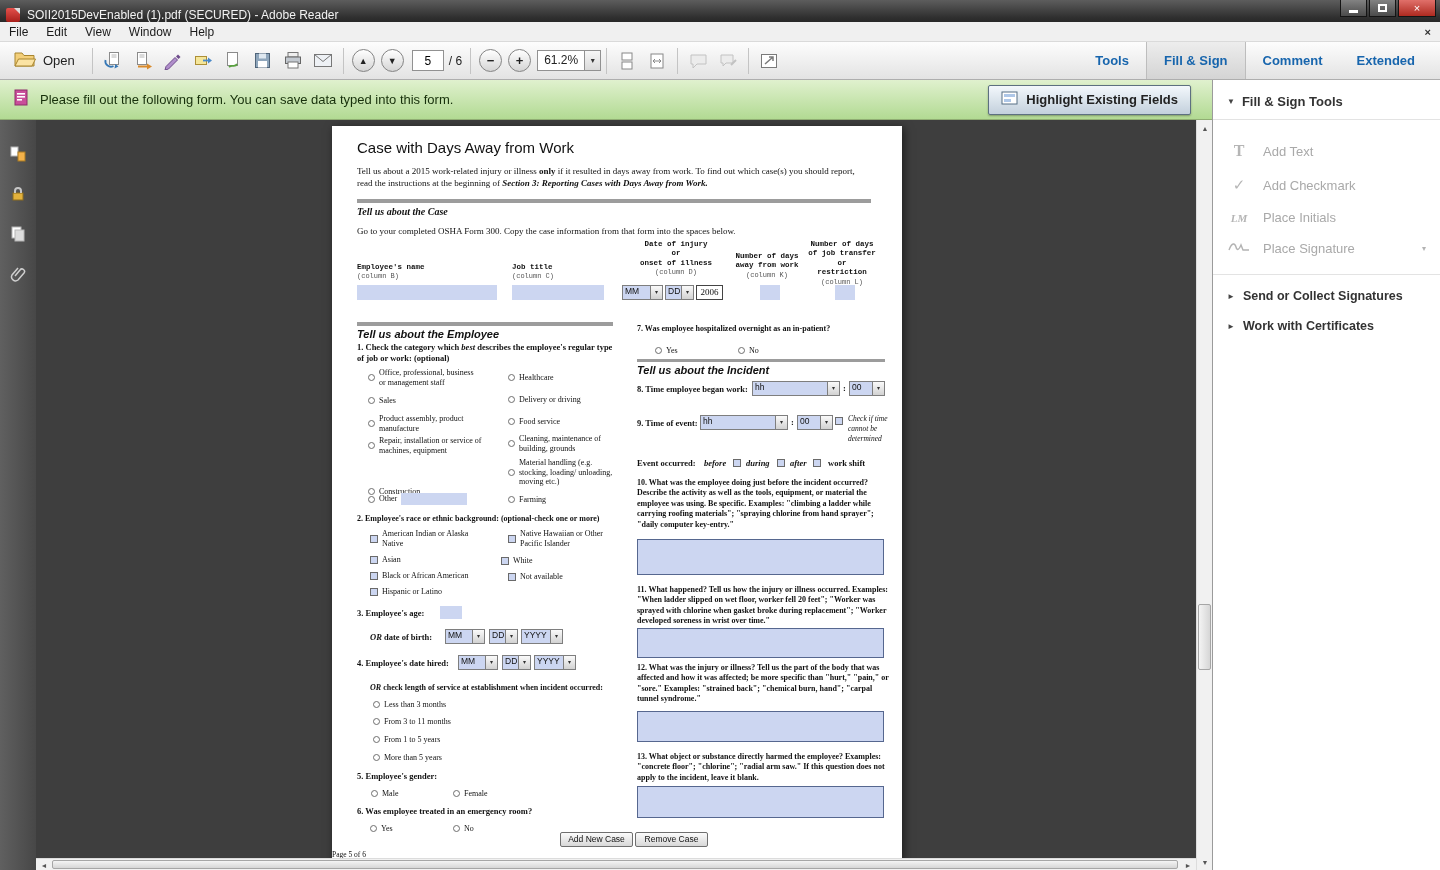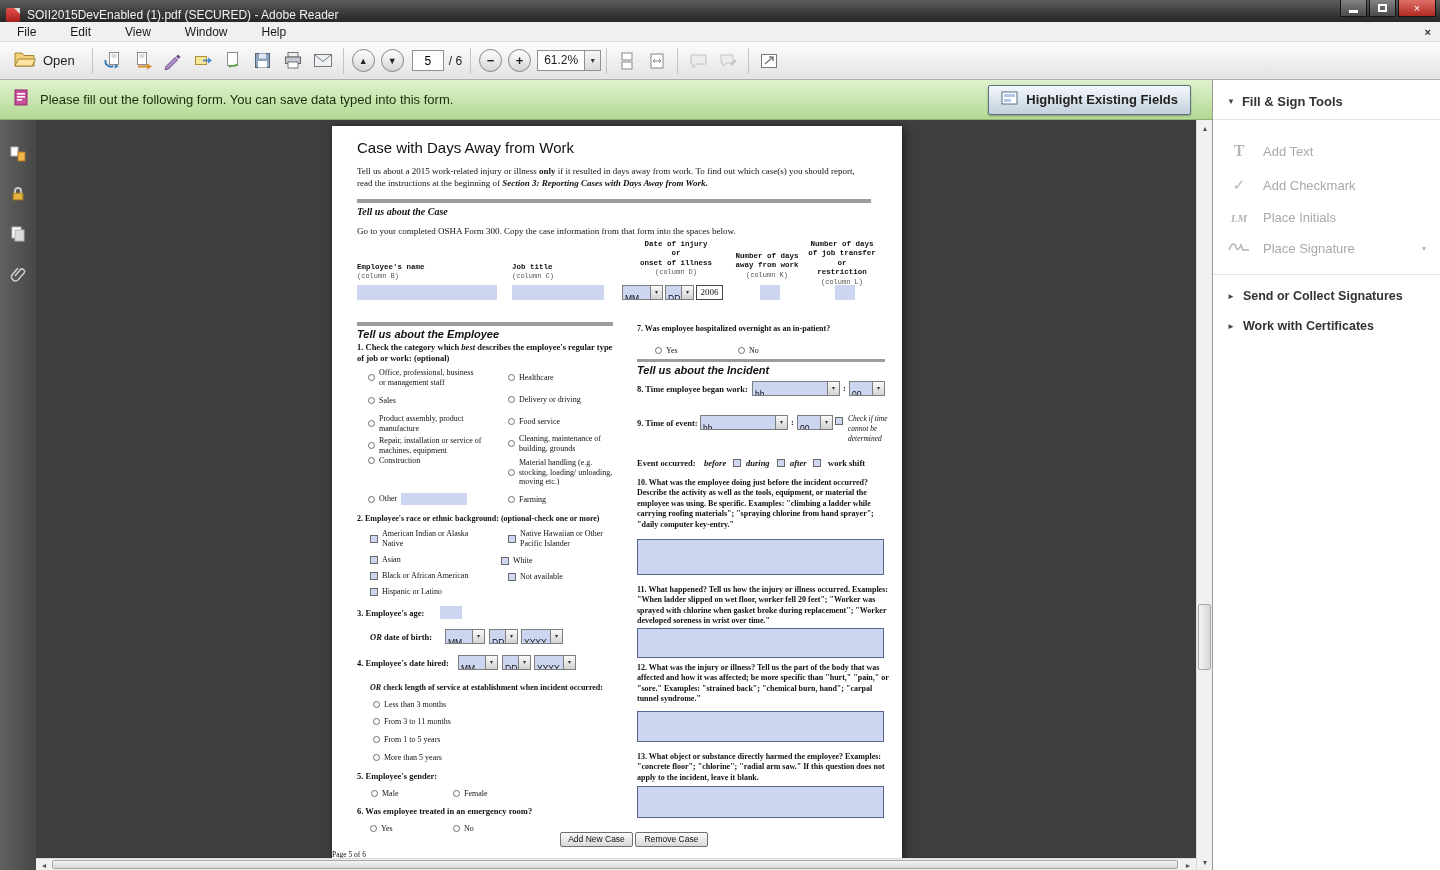--- a/index.html
+++ b/index.html
@@ -11,21 +11,21 @@
   .titlebar{position:absolute;left:0;top:0;width:1440px;height:22px;background:linear-gradient(#5d5d5d,#2e2e2e 60%,#1c1c1c);color:#f2f2f2;display:flex;align-items:center;padding:15px 6px;font-size:12px}
   .pdf-badge{width:14px;height:14px;background:linear-gradient(#e4504b,#a81f1a);border-radius:2px;margin-right:7px;position:relative;flex:none}
   .pdf-badge:after{content:"";position:absolute;right:0;top:0;border:3px solid #ddd;border-left-color:transparent;border-bottom-color:transparent}
   .win-btns{position:absolute;right:4px;top:0;display:flex;gap:2px}
   .win-btn{width:27px;height:17px;border:1px solid #141414;border-top:none;display:flex;align-items:center;justify-content:center;background:linear-gradient(#828282,#4b4b4b);color:#fff;font-size:11px}
   .win-btn.close{background:linear-gradient(#e0706a,#ae2a20);width:38px}
   .glyph-min{width:9px;height:3px;background:#fff;margin-top:7px}
   .glyph-max{width:9px;height:8px;border:2px solid #fff}
   
   .menubar{position:absolute;left:0;top:22px;width:1440px;height:20px;background:#f0f0f0;border-bottom:1px solid #dadada;display:flex;align-items:center;color:#1a1a1a}
-  .menu-item{padding:0 17px;line-height:20px}
+  .menu-item{padding:0 9px;line-height:20px}
   .menubar-x{position:absolute;right:9px;top:0;line-height:20px;color:#333;font-size:11px;font-weight:bold}
   
   .toolbar{position:absolute;left:0;top:42px;width:1440px;height:38px;background:linear-gradient(#fdfdfd,#e3e3e3);border-bottom:1px solid #aeaeae;display:flex;align-items:center;padding:0 8px}
   .tb-open{display:flex;align-items:center;gap:7px;padding:3px 12px 3px 6px;border-radius:3px}
   .tb-open span{font-size:13px;color:#222}
   .tb-sep{width:1px;height:26px;background:#c4c4c4;margin:0 5px;flex:none}
   .tb-icon{width:30px;height:26px;display:flex;align-items:center;justify-content:center;border-radius:3px;flex:none}
   .tb-circle{width:23px;height:23px;flex:none;border-radius:50%;border:1px solid #848484;background:linear-gradient(#ffffff,#d5d5d5);display:flex;align-items:center;justify-content:center;font-size:9px;color:#222;margin:0 3px}
   .tb-circle.sign{font-size:13px;font-weight:bold}
   .page-input{width:32px;height:21px;border:1px solid #919191;background:#fff;text-align:center;font-size:12px;font-family:inherit;margin:0 5px}
@@ -65,21 +65,21 @@
   
   .f-title{left:25px;top:13px;font-size:15px;font-weight:normal}
   .f-intro{left:25px;top:40px;width:508px;font-size:9px;line-height:1.3;font-family:"Liberation Serif",serif}
   .gbar{position:absolute;background:#9c9c9c}
   .sec-head{font-weight:bold;font-style:italic}
   .instr{font-size:9px;font-family:"Liberation Serif",serif}
   .colh{font-size:7.5px;font-weight:bold;font-family:Liberation Mono, monospace;line-height:1.25}
   .colsub{font-size:7px;font-weight:normal;color:#555}
   input.tfield{position:absolute;background:#ccd6f1;height:15px;border:none;font-size:9px;padding:0 2px;font-family:"Liberation Serif",serif}
   .combo{position:absolute;display:flex;height:15px;border:1px solid #7e7e7e;background:#ccd6f1}
-  .combo .cv{flex:1;font-size:8.5px;padding:7px 2px 0;color:#111;overflow:hidden}
+  .combo .cv{flex:1;font-size:8.5px;padding:0 2px 0;color:#111;overflow:hidden}
   .combo .cb{width:12px;border-left:1px solid #7e7e7e;background:linear-gradient(#fafafa,#d2d2d2);text-align:center;font-size:6px;line-height:13px;color:#333;flex:none}
   .yearbox{position:absolute;border:1px solid #444;background:#fff;font-size:9px;text-align:center;height:15px;line-height:13px;font-family:"Liberation Serif",serif}
   .q{font-family:"Liberation Serif",serif;font-weight:bold;font-size:8.5px;line-height:1.3}
   .opt{position:absolute;display:flex;align-items:center;gap:4px}
   .radio{width:7px;height:7px;min-width:7px;border:1px solid #6e6e6e;border-radius:50%;background:#fff}
   .cbx{width:8px;height:8px;min-width:8px;border:1px solid #6a6a6a;background:#ccd6f1;display:inline-block}
   .olbl{font-size:8px;line-height:1.2;font-family:"Liberation Serif",serif}
   textarea.ta{position:absolute;background:#ccd6f1;border:1px solid #56678f;resize:none;font-size:9px;font-family:"Liberation Serif",serif}
   .btn-classic{position:absolute;height:15px;background:linear-gradient(#fbfbfb,#d8d8d8);border:1px solid #6f6f6f;border-radius:2px;font-size:8.5px;text-align:center;line-height:13px}
   .nw{white-space:nowrap}
@@ -224,20 +224,26 @@
         <path d="M12 12 l5-5" stroke="#c2c2c2" stroke-width="2"></path>
       </svg>
     </div>
   <div class="tb-sep"></div>
   <div class="tb-icon">
       <svg width="18" height="16" viewBox="0 0 18 16">
         <rect x="1.5" y="1.5" width="15" height="13" fill="#fff" stroke="#7a7a7a"></rect>
         <path d="M5 11 l8-7 m-4 0 h4 v4" stroke="#7a7a7a" fill="none" stroke-width="1.5"></path>
       </svg>
     </div>
+  <div class="tb-nav">
+    <span class="tb-nav-item">Tools</span>
+    <span class="tb-nav-item active">Fill &amp; Sign</span>
+    <span class="tb-nav-item">Comment</span>
+    <span class="tb-nav-item">Extended</span>
+  </div>
 </div>
 
 <div class="infobar">
   <span><svg width="16" height="18" viewBox="0 0 16 18">
         <rect x="2" y="1" width="12" height="15" fill="#c94f9a" stroke="#8d2f6b"></rect>
         <rect x="4" y="4" width="8" height="1.6" fill="#fff"></rect>
         <rect x="4" y="7" width="8" height="1.6" fill="#fff"></rect>
         <rect x="4" y="10" width="5" height="1.6" fill="#fff"></rect>
       </svg></span>
   <span class="infobar-msg">Please fill out the following form. You can save data typed into this form.</span>
@@ -342,21 +348,21 @@
         <span class="olbl">Sales</span>
       </div>
     <div class="opt" style="left:36px;top:288px;width:106px">
         <span class="radio"></span>
         <span class="olbl">Product assembly, product manufacture</span>
       </div>
     <div class="opt" style="left:36px;top:310px;width:122px">
         <span class="radio"></span>
         <span class="olbl">Repair, installation or service of machines, equipment</span>
       </div>
-    <div class="opt" style="left:36px;top:330px">
+    <div class="opt" style="left:36px;top:361px">
         <span class="radio"></span>
         <span class="olbl">Construction</span>
       </div>
     <div class="opt" style="left:36px;top:367px">
         <span class="radio"></span>
         <span class="olbl">Other</span>
         <input class="tfield" style="position: static; width: 66px; height: 12px;">
       </div>
 
     <div class="opt" style="left:176px;top:247px">

